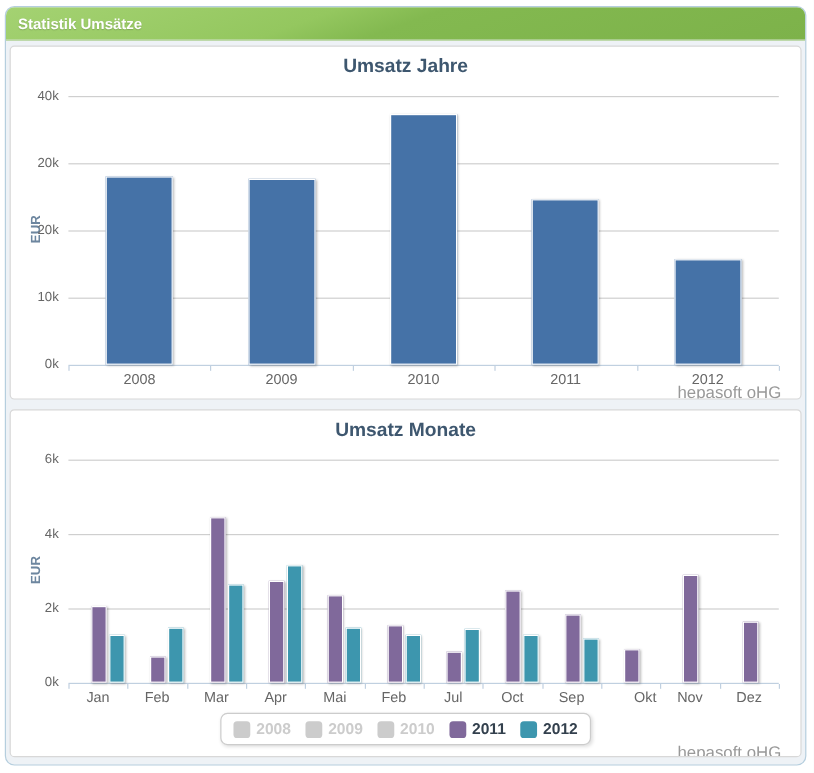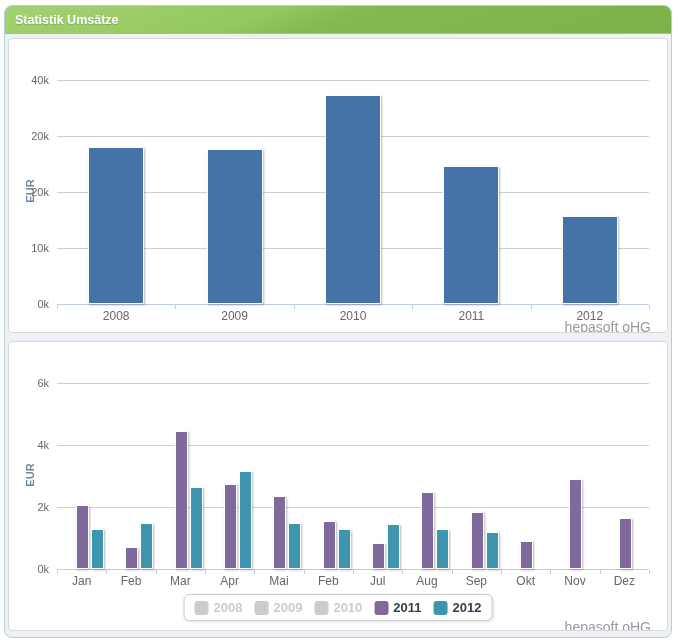--- a/index.html
+++ b/index.html
@@ -42,20 +42,21 @@
 </style>
 </head>
 <body>
 
 <div class="panel">
   <div class="panel-header">
     <span>Statistik Umsätze</span>
   </div>
 
   <div class="chart-card" id="chart0">
+    <div class="chart-title">Umsatz Jahre</div>
     <div class="y-axis-title">EUR</div>
     <div class="credits">hepasoft oHG</div>
   <div class="ytick-label" style="left: 0px; top: 259px; width: 40px;">0k</div>
       <div class="gridline" style="left: 48px; top: 209px; width: 592px;"></div>
       <div class="ytick-label" style="left: 0px; top: 203px; width: 40px;">10k</div>
       <div class="gridline" style="left: 48px; top: 153px; width: 592px;"></div>
       <div class="ytick-label" style="left: 0px; top: 147px; width: 40px;">20k</div>
       <div class="gridline" style="left: 48px; top: 97px; width: 592px;"></div>
       <div class="ytick-label" style="left: 0px; top: 91px; width: 40px;">20k</div>
       <div class="gridline" style="left: 48px; top: 41px; width: 592px;"></div>
@@ -73,20 +74,21 @@
       <div class="xtick-label" style="left: 403.2px; top: 270px; width: 118.4px;">2011</div>
       <div class="xtick-label" style="left: 521.6px; top: 270px; width: 118.4px;">2012</div>
       <div class="bar" style="left: 79.2px; top: 107.64px; width: 56px; height: 157.36px; background: rgb(69, 114, 167);"></div>
       <div class="bar" style="left: 197.6px; top: 110.44px; width: 56px; height: 154.56px; background: rgb(69, 114, 167);"></div>
       <div class="bar" style="left: 316px; top: 56.12px; width: 56px; height: 208.88px; background: rgb(69, 114, 167);"></div>
       <div class="bar" style="left: 434.4px; top: 127.24px; width: 56px; height: 137.76px; background: rgb(69, 114, 167);"></div>
       <div class="bar" style="left: 552.8px; top: 177.08px; width: 56px; height: 87.92px; background: rgb(69, 114, 167);"></div>
     </div>
 
   <div class="chart-card" id="chart1">
+    <div class="chart-title">Umsatz Monate</div>
     <div class="y-axis-title">EUR</div>
     <div class="legend">
         <span class="legend-item disabled">
           <span class="legend-swatch" style="background: rgb(204, 204, 204);"></span>
           <span>2008</span>
         </span>
         <span class="legend-item disabled">
           <span class="legend-swatch" style="background: rgb(204, 204, 204);"></span>
           <span>2009</span>
         </span>
@@ -125,23 +127,23 @@
       <div class="tick" style="left: 541.333px; top: 228px;"></div>
       <div class="tick" style="left: 590.667px; top: 228px;"></div>
       <div class="tick" style="left: 640px; top: 228px;"></div>
       <div class="xtick-label" style="left: 48px; top: 232px; width: 49.3333px;">Jan</div>
       <div class="xtick-label" style="left: 97.3333px; top: 232px; width: 49.3333px;">Feb</div>
       <div class="xtick-label" style="left: 146.667px; top: 232px; width: 49.3333px;">Mar</div>
       <div class="xtick-label" style="left: 196px; top: 232px; width: 49.3333px;">Apr</div>
       <div class="xtick-label" style="left: 245.333px; top: 232px; width: 49.3333px;">Mai</div>
       <div class="xtick-label" style="left: 294.667px; top: 232px; width: 49.3333px;">Feb</div>
       <div class="xtick-label" style="left: 344px; top: 232px; width: 49.3333px;">Jul</div>
-      <div class="xtick-label" style="left: 393.333px; top: 232px; width: 49.3333px;">Aug</div>
+      <div class="xtick-label" style="left: 393.333px; top: 232px; width: 49.3333px;">Oct</div>
       <div class="xtick-label" style="left: 442.667px; top: 232px; width: 49.3333px;">Sep</div>
-      <div class="xtick-label" style="left: 492px; top: 232px; width: 49.3333px;">Okt</div>
+      <div class="xtick-label" style="left: 504px; top: 232px; width: 49.3333px;">Okt</div>
       <div class="xtick-label" style="left: 541.333px; top: 232px; width: 49.3333px;">Nov</div>
       <div class="xtick-label" style="left: 590.667px; top: 232px; width: 49.3333px;">Dez</div>
       <div class="bar" style="left: 67px; top: 163.45px; width: 13px; height: 63.55px; background: rgb(128, 105, 155);"></div>
       <div class="bar" style="left: 116.333px; top: 205.3px; width: 13px; height: 21.7px; background: rgb(128, 105, 155);"></div>
       <div class="bar" style="left: 165.667px; top: 89.05px; width: 13px; height: 137.95px; background: rgb(128, 105, 155);"></div>
       <div class="bar" style="left: 215px; top: 141.75px; width: 13px; height: 85.25px; background: rgb(128, 105, 155);"></div>
       <div class="bar" style="left: 264.333px; top: 154.15px; width: 13px; height: 72.85px; background: rgb(128, 105, 155);"></div>
       <div class="bar" style="left: 313.667px; top: 178.95px; width: 13px; height: 48.05px; background: rgb(128, 105, 155);"></div>
       <div class="bar" style="left: 363px; top: 200.65px; width: 13px; height: 26.35px; background: rgb(128, 105, 155);"></div>
       <div class="bar" style="left: 412.333px; top: 149.5px; width: 13px; height: 77.5px; background: rgb(128, 105, 155);"></div>

